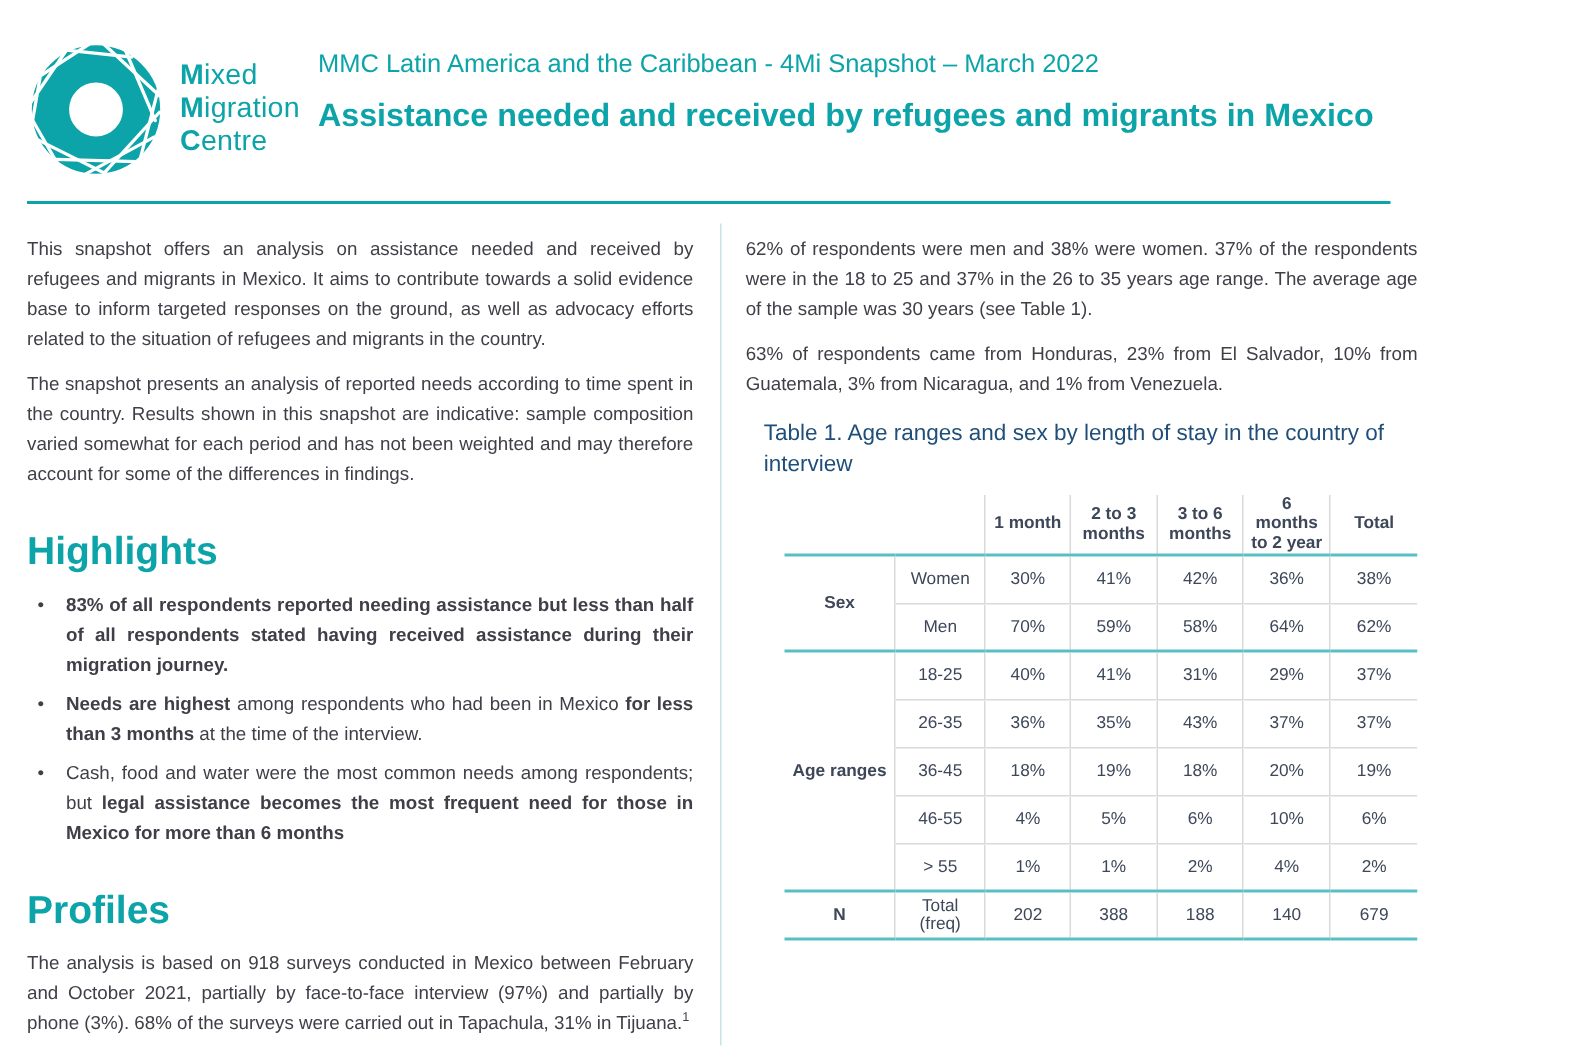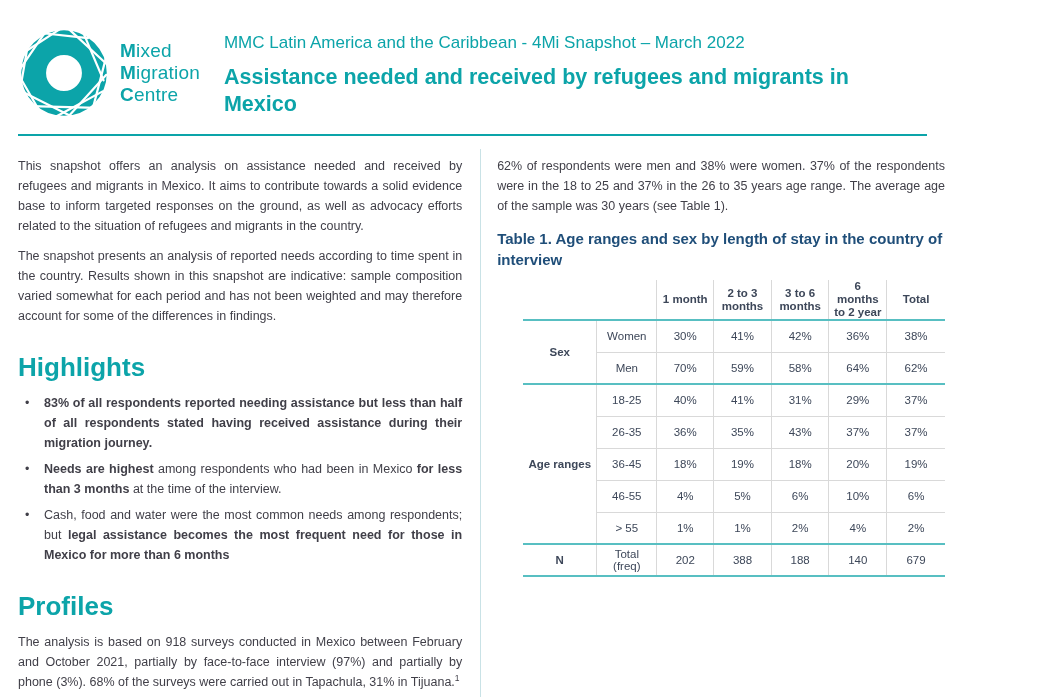--- a/index.html
+++ b/index.html
@@ -14,21 +14,21 @@
   html,body{margin:0;padding:0;background:#fff;}
   body{font-family:"Liberation Sans",sans-serif;color:var(--body);}
   .page{position:relative;width:945px;height:700px;background:#fff;overflow:hidden;}
 
   
   .header{display:flex;align-items:flex-start;padding:27px 18px 0 18px;}
   .logo{display:flex;align-items:flex-start;}
   .logo-ring{width:92px;height:92px;flex:0 0 auto;}
   .logo-words{margin:13px 0 0 10px;font-size:19px;line-height:22px;color:var(--teal);letter-spacing:.2px;}
   .logo-words b{font-weight:700;}
-  .titles{margin-left:24px;padding-top:6px;}
+  .titles{margin-left:12px;padding-top:6px;}
   .kicker{color:var(--teal);font-size:17px;font-weight:400;margin:0 0 11px 0;}
   .main-title{color:var(--teal);font-size:21.5px;line-height:27px;font-weight:700;margin:0;max-width:705px;}
 
   .rule{height:2px;background:var(--teal);margin:15px 18px 0 18px;}
 
   
   .columns{display:flex;height:561px;padding-left:18px;}
   .col-left{width:483px;}
   .col-divider{width:1px;background:var(--coldiv);margin:13px 0 0 18px;align-self:stretch;}
   .col-right{width:487px;margin-left:16px;}
@@ -38,21 +38,21 @@
 
   h2.teal-heading{color:var(--teal);font-size:26px;font-weight:700;margin:26px 0 10px 0;}
 
   ul.highlights{list-style:none;margin:0 0 2px 0;padding:0;}
   ul.highlights li{position:relative;padding-left:26px;font-size:12.5px;line-height:20px;text-align:justify;margin:0 0 6px 0;}
   ul.highlights li::before{content:"\2022";position:absolute;left:7px;top:0;color:var(--body);}
   .seg-b{font-weight:700;}
 
   sup.fn{font-size:8.5px;vertical-align:super;line-height:0;}
 
-  h3.table-title{color:var(--navy);font-size:15px;line-height:21px;font-weight:700;margin:12px 0 10px 0;max-width:460px;}
+  h3.table-title{color:var(--navy);font-size:15px;line-height:21px;font-weight:400;margin:12px 0 10px 12px;max-width:460px;}
 
   
   table.t1{border-collapse:collapse;margin-left:26px;font-size:11.5px;color:#3D4759;table-layout:fixed;}
   .t1 col.cg{width:78px;} .t1 col.cl{width:62px;} .t1 col.cd{width:59px;} .t1 col.ct{width:62px;}
   .t1 th,.t1 td{text-align:center;vertical-align:middle;padding:0 3px;height:32px;font-weight:400;}
   .t1 tr.head th{font-weight:700;line-height:13px;height:38px;border-left:1px solid var(--grid);}
   .t1 td{border-left:1px solid var(--grid);}
   .t1 td.empty{border-left:none;}
   .t1 th.glabel{font-weight:700;border-left:none;}
   .t1 tr.inner td{border-top:1px solid var(--grid);}
@@ -117,20 +117,21 @@
       </ul>
 
       <h2 class="teal-heading">Profiles</h2>
       <p class="body-p"><span>The analysis is based on 918 surveys conducted in Mexico between February and October 2021, partially by face-to-face interview (97%) and partially by phone (3%). 68% of the surveys were carried out in Tapachula, 31% in Tijuana.</span><sup class="fn">1</sup></p>
     </div>
 
     <div class="col-divider"></div>
 
     <div class="col-right">
       <p class="body-p">62% of respondents were men and 38% were women. 37% of the respondents were in the 18 to 25 and 37% in the 26 to 35 years age range. The average age of the sample was 30 years (see Table 1).</p>
+      <p class="body-p">63% of respondents came from Honduras, 23% from El Salvador, 10% from Guatemala, 3% from Nicaragua, and 1% from Venezuela.</p>
 
       <h3 class="table-title">Table 1. Age ranges and sex by length of stay in the country of interview</h3>
 
       <table class="t1">
         <colgroup>
           <col class="cg">
             <col class="cl">
             <col class="cd">
             <col class="cd">
             <col class="cd">

